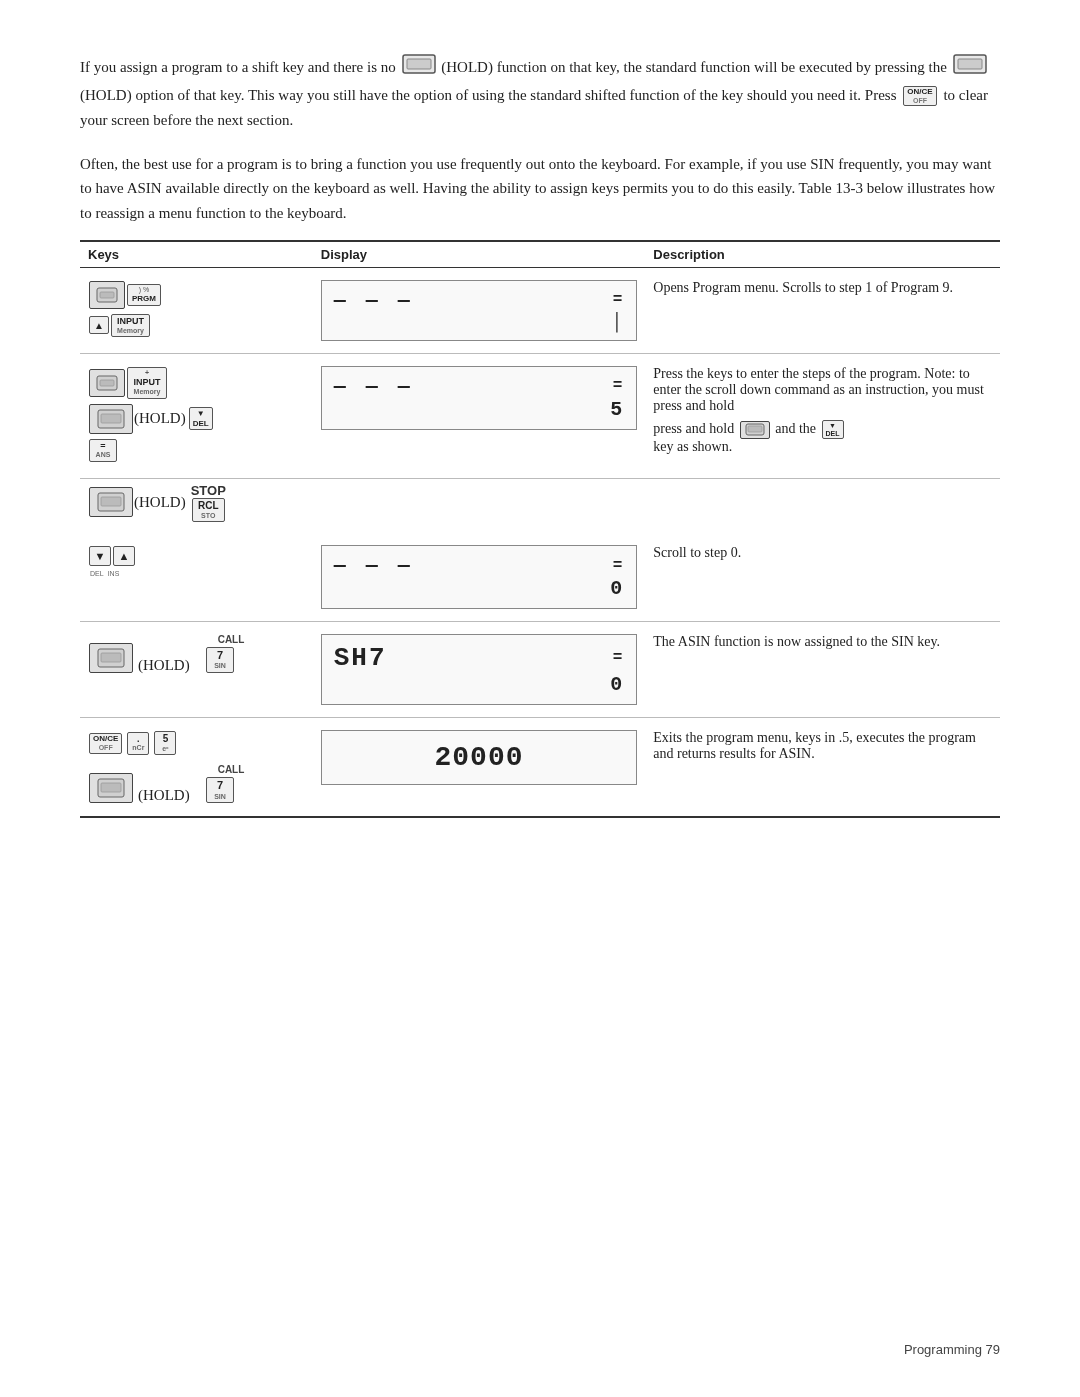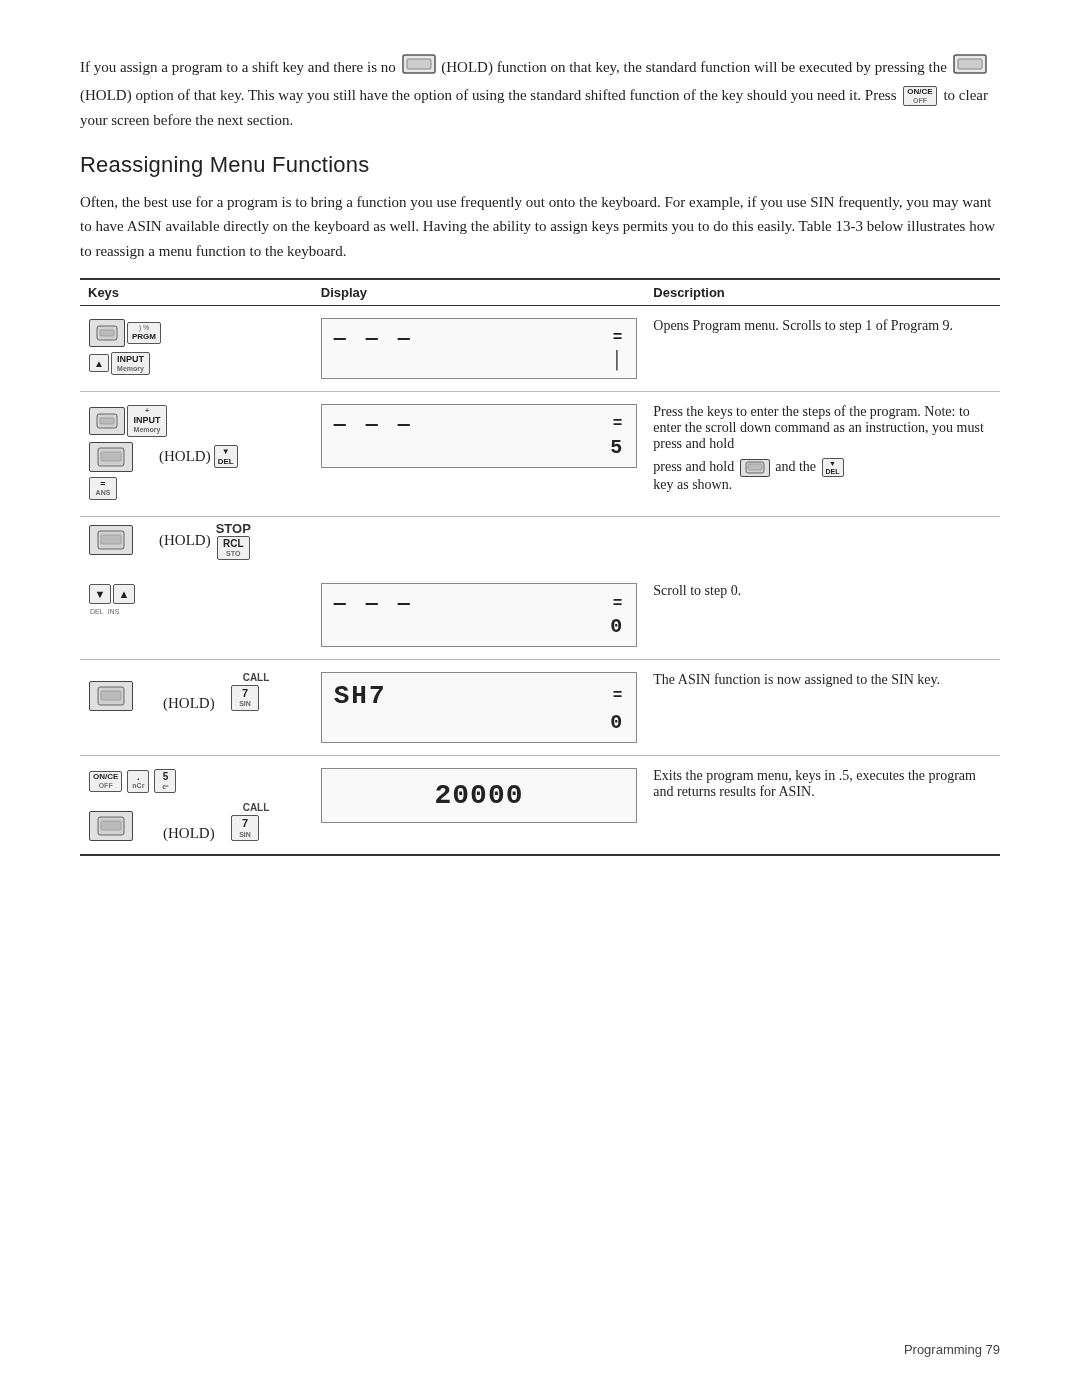--- a/index.html
+++ b/index.html
@@ -110,21 +110,20 @@
       align-items: center;
       flex-wrap: wrap;
       margin-bottom: 3px;
     }
     
     .hold-text {
       font-family: 'Times New Roman', serif;
       font-size: 15px;
       vertical-align: middle;
       margin-right: 2px;
-      padding-left: 25px;
     }
     
     .page-footer {
       position: fixed;
       bottom: 40px;
       right: 80px;
       font-family: Arial, Helvetica, sans-serif;
       font-size: 13px;
       color: #444;
     }
@@ -190,21 +189,20 @@
       (HOLD) option of that key. This way you still have the option of using the standard shifted function of the key should you need it.
       Press
       <span style="display:inline-flex;flex-direction:column;align-items:center;border:1.5px solid #555;border-radius:2px;background:#f0f0f0;padding:1px 3px;vertical-align:middle;font-family:Arial,sans-serif;font-size:7px;font-weight:bold;min-width:26px;min-height:20px;line-height:1.1;margin:0 3px;">
         <span style="font-size:8px;font-weight:bold;">ON/CE</span>
         <span style="font-size:7px;color:#777;">OFF</span>
       </span>
       to clear your screen before the next section.
     </p>
   </div>
 
-  <h2 class="section-title">Reassigning Menu Functions</h2>
 
   <p class="body-text">Often, the best use for a program is to bring a function you use frequently out onto the keyboard. For example, if you use SIN frequently, you may want to have ASIN available directly on the keyboard as well. Having the ability to assign keys permits you to do this easily. Table 13-3 below illustrates how to reassign a menu function to the keyboard.</p>
 
 
   <table class="main-table">
     <thead>
       <tr>
         <th class="col-keys">Keys</th>
         <th class="col-display">Display</th>
         <th class="col-desc">Description</th>

